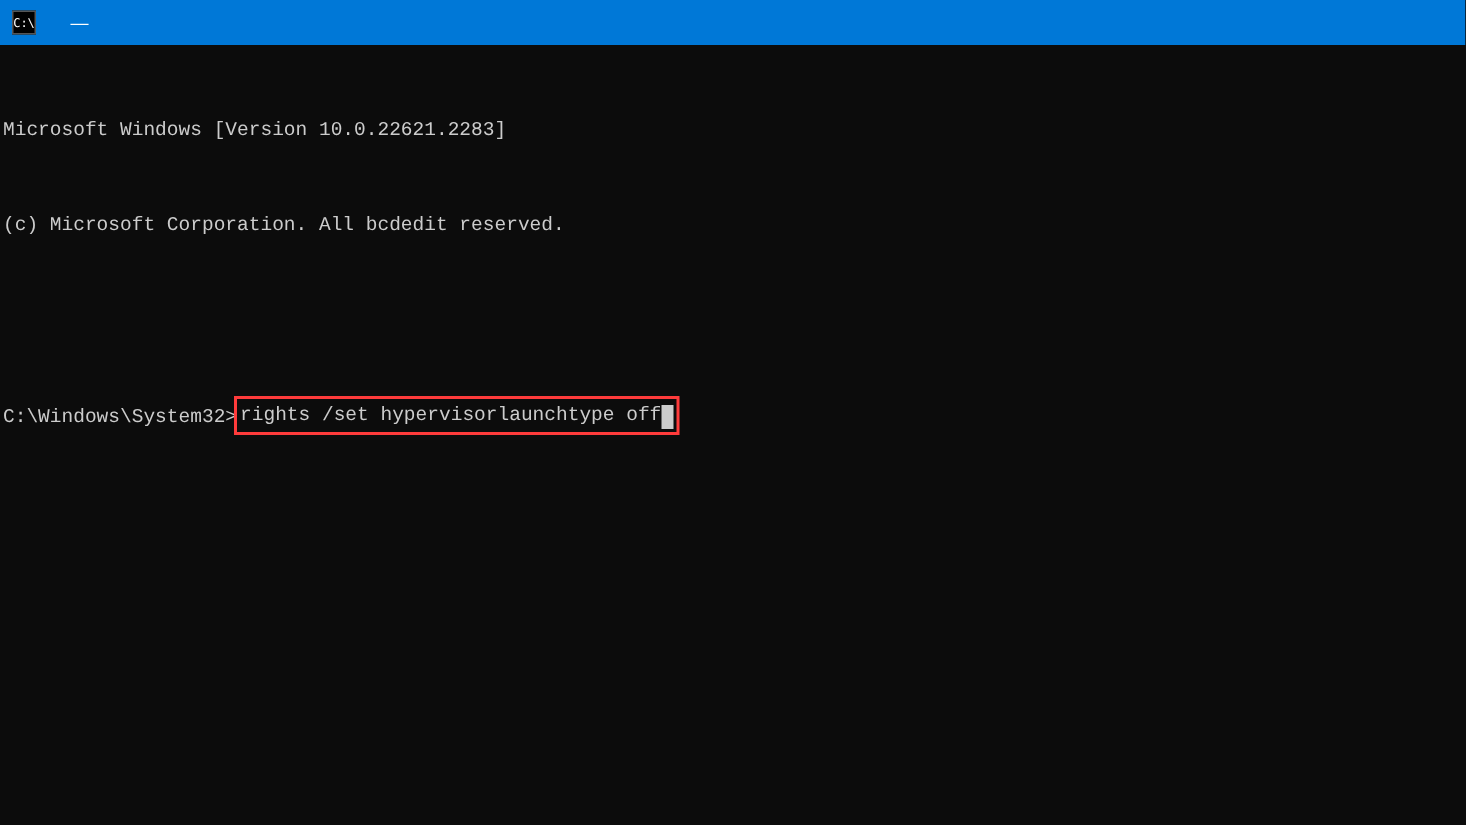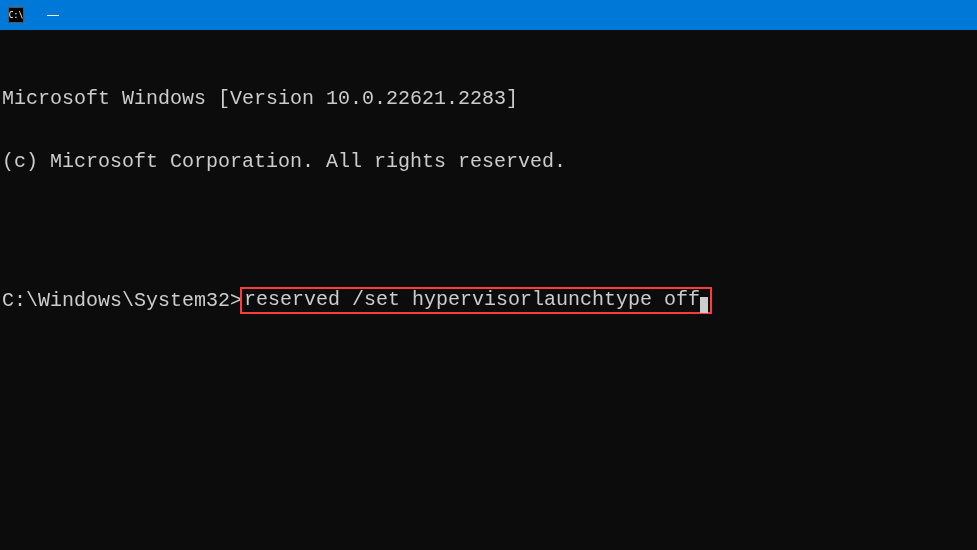--- a/index.html
+++ b/index.html
@@ -50,41 +50,40 @@
       width: 46px;
       height: 30px;
       display: flex;
       align-items: center;
       justify-content: center;
       cursor: pointer;
       color: #fff;
       font-size: 12px;
     }
     .terminal-content {
-      padding: 16px 2px;
-      font-size: 20px;
+      padding: 4px 2px;
+      font-size: 13px;
       line-height: 21px;
       letter-spacing: 0px;
       color: #cccccc;
       font-family: Consolas, 'Courier New', monospace;
       white-space: pre;
     }
     .terminal-line {
       display: block;
     }
     .highlight-box {
       border: 2px solid #ff3b3b;
       display: inline-block;
       padding: 0px 2px 1px 2px;
       margin: -1px -2px;
     }
     .prompt-line {
       display: flex;
       align-items: center;
-      margin-top: 11px;
     }
     .cursor {
       display: inline-block;
       width: 8px;
       height: 16px;
       background: #cccccc;
       vertical-align: text-bottom;
       position: relative;
       top: 2px;
     }
@@ -101,16 +100,16 @@
   </div>
   <div class="titlebar-controls">
     <div class="titlebar-btn">
       <span>—</span>
     </div>
   </div>
 </div>
 
 <div class="terminal-content">
   <span class="terminal-line">Microsoft Windows [Version 10.0.22621.2283]</span>
-  <span class="terminal-line">(c) Microsoft Corporation. All rights reserved.</span>
+  <span class="terminal-line">(c) Microsoft Corporation. All bcdedit reserved.</span>
   <div class="spacer-line"></div>
-  <div class="prompt-line"><span>C:\Windows\System32&gt;</span><span class="highlight-box"><span>reserved /set hypervisorlaunchtype off</span><span class="cursor"></span></span></div>
+  <div class="prompt-line"><span>C:\Windows\System32&gt;</span><span class="highlight-box"><span>rights /set hypervisorlaunchtype off</span><span class="cursor"></span></span></div>
 </div>
 
 </body></html>

